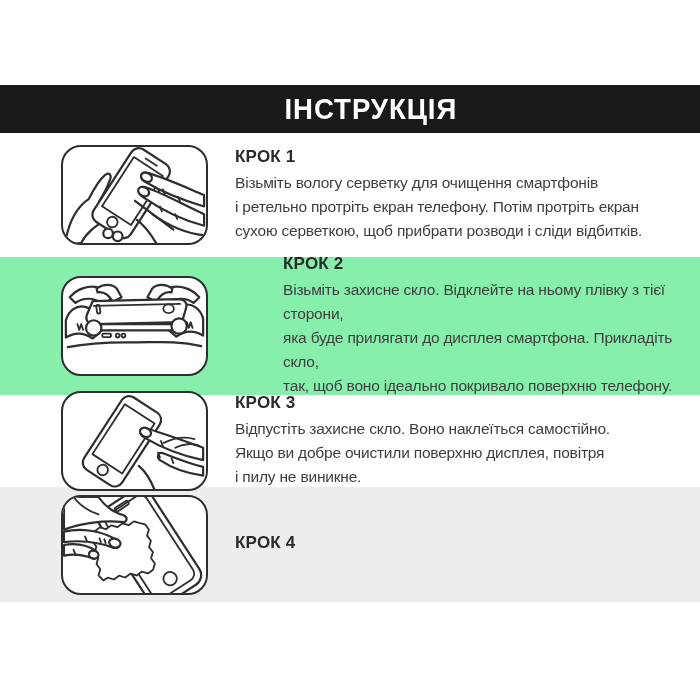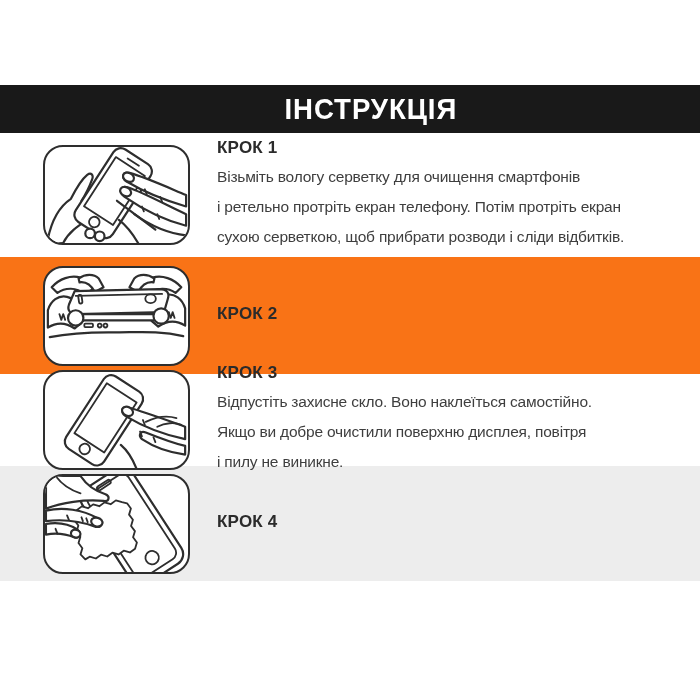--- a/index.html
+++ b/index.html
@@ -12,39 +12,39 @@
   .title-bar{
     height:48px;background:#191919;
     display:flex;align-items:center;justify-content:center;padding-left:41px;
   }
   .title-bar .title{
     color:#ffffff;font-size:30px;font-weight:bold;letter-spacing:1px;
     transform:scaleX(0.92);
   }
   .step-row{
     display:flex;align-items:center;
-    padding-left:43px;box-sizing:border-box;
+    padding-left:61px;box-sizing:border-box;
   }
   .row-h1{height:124px;}
-  .row-h2{height:117px;background:#f97316;}
+  .row-h2{height:138px;background:#86efac;gap:48px;}
   .row-h3{height:92px;}
   .row-h4{height:115px;background:#ededed;}
   .illustration-box{
     width:147px;height:100px;flex:none;box-sizing:border-box;
     border:2.5px solid #2e2e2e;border-radius:20px;background:#ffffff;
     overflow:hidden;
   }
   .illustration-box svg{width:100%;height:100%;display:block;}
   .step-text{margin-left:27px;padding-right:20px;}
   .step-heading{
     font-size:17px;font-weight:bold;color:#2b2b2b;
     letter-spacing:0.2px;margin-bottom:4px;
   }
   .step-body{
-    font-size:15.5px;color:#3e3e3e;line-height:30px;
+    font-size:15.5px;color:#3e3e3e;line-height:24px;
     white-space:pre-line;letter-spacing:-0.2px;
   }
   .line-art{stroke:#2e2e2e;stroke-width:2.3;stroke-linecap:round;stroke-linejoin:round;}
   .fill-w{fill:#ffffff;}
   .fill-n{fill:none;}
   .thin{stroke-width:1.9;}
 </style>
 </head>
 <body>
 
@@ -110,20 +110,23 @@
         <circle class="fill-w" cx="31" cy="52" r="8"></circle>
         <circle class="fill-w" cx="120" cy="50" r="8"></circle>
         <path class="fill-n thin" d="M14,48 l2,6 l2,-6 l2,6"></path>
         <path class="fill-n thin" d="M128,46 l2,6 l2,-6 l2,6"></path>
         <path class="fill-n" d="M4,72 C34,66 60,67 74,67 C96,67 118,65 143,71"></path>
       </g>
     </svg>
   </div>
   <div class="step-text">
     <div class="step-heading">КРОК 2</div>
+    <div class="step-body">Візьміть захисне скло. Відклейте на ньому плівку з тієї сторони,
+яка буде прилягати до дисплея смартфона. Прикладіть скло,
+так, щоб воно ідеально покривало поверхню телефону.</div>
   </div>
 </div>
 
 <div class="step-row row-h3">
   <div class="illustration-box">
     <svg viewBox="0 0 147 100">
       <g class="line-art">
         <g transform="rotate(33 60 50)">
           <rect class="fill-w" x="37" y="5" width="47" height="90" rx="9"></rect>
           <rect class="fill-n thin" x="42" y="16" width="37" height="62"></rect>

